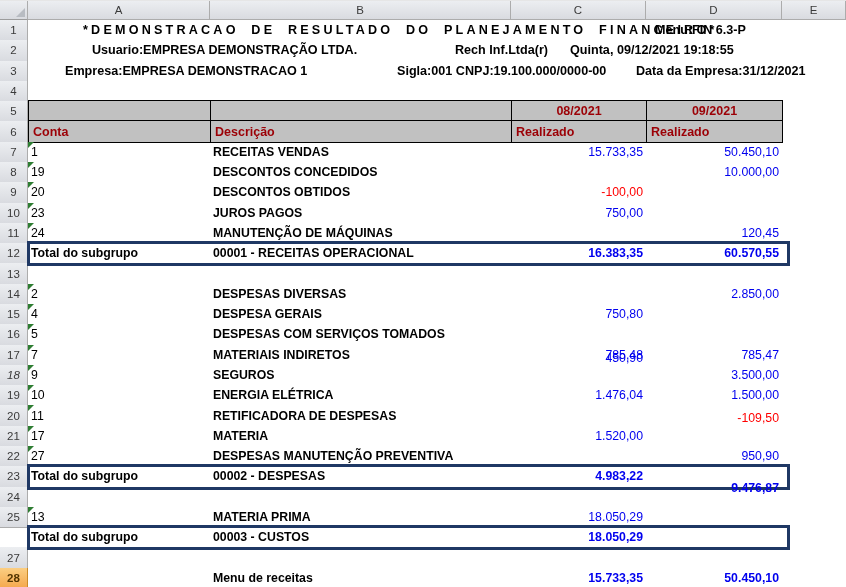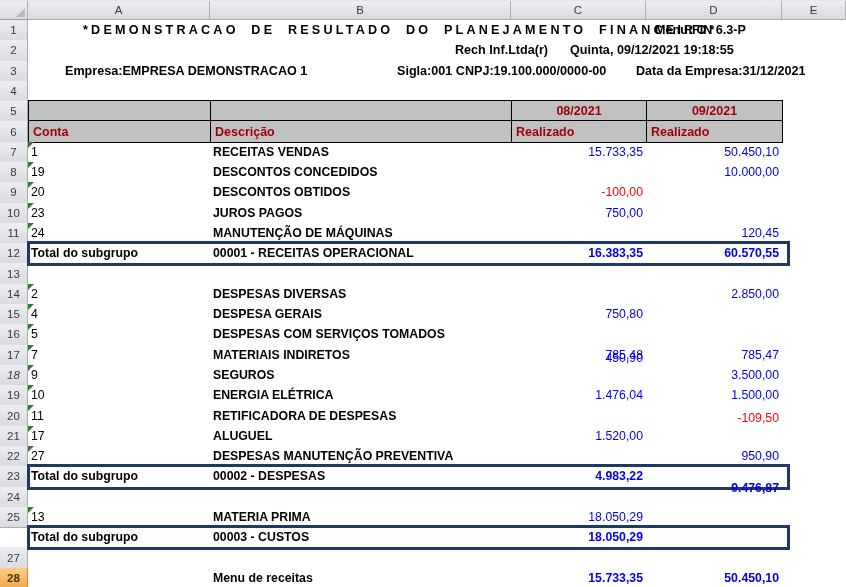--- a/index.html
+++ b/index.html
@@ -171,21 +171,21 @@
       <div class="cell " style="left: 28px; top: 404.429px; width: 182px; height: 20.2857px;">
         <span class="flag"></span>
         <span>11</span>
       </div>
       <div class="cell desc" style="left: 210px; top: 404.429px; width: 301px; height: 20.2857px;">RETIFICADORA DE DESPESAS</div>
       <div class="cell right negnum" style="left: 646px; top: 407px; width: 136px; height: 20.2857px;">-109,50</div>
       <div class="cell " style="left: 28px; top: 424.714px; width: 182px; height: 20.2857px;">
         <span class="flag"></span>
         <span>17</span>
       </div>
-      <div class="cell desc" style="left: 210px; top: 424.714px; width: 301px; height: 20.2857px;">ALUGUEL</div>
+      <div class="cell desc" style="left: 210px; top: 424.714px; width: 301px; height: 20.2857px;">MATERIA</div>
       <div class="cell right num" style="left: 511px; top: 424.714px; width: 135px; height: 20.2857px;">1.520,00</div>
       <div class="cell " style="left: 28px; top: 445px; width: 182px; height: 20.2857px;">
         <span class="flag"></span>
         <span>27</span>
       </div>
       <div class="cell desc" style="left: 210px; top: 445px; width: 301px; height: 20.2857px;">DESPESAS MANUTENÇÃO PREVENTIVA</div>
       <div class="cell right num" style="left: 646px; top: 445px; width: 136px; height: 20.2857px;">950,90</div>
       <div class="cell b" style="left: 28px; top: 465.286px; width: 182px; height: 20.2857px;">Total do subgrupo</div>
       <div class="cell b" style="left: 210px; top: 465.286px; width: 301px; height: 20.2857px;">00002 - DESPESAS</div>
       <div class="cell right num b" style="left: 511px; top: 465.286px; width: 135px; height: 20.2857px;">4.983,22</div>
@@ -202,20 +202,21 @@
       <div class="cell b" style="left: 210px; top: 566.714px; width: 301px; height: 20.2857px;">Menu de receitas</div>
       <div class="cell right num b" style="left: 511px; top: 566.714px; width: 135px; height: 20.2857px;">15.733,35</div>
       <div class="cell right num b" style="left: 646px; top: 566.714px; width: 136px; height: 20.2857px;">50.450,10</div>
     </div>
 
   <div class="hline" id="hl1" style="left: 0px; top: 19px; width: 846px; height: 20.2857px; line-height: 20.2857px;">
     <span class="hspan" id="title-spaced" style="left:83px;">*DEMONSTRACAO DE RESULTADO DO PLANEJAMENTO FINANCEIRO*</span>
     <span class="hspan" id="title-menu" style="left:655px;">Menu:FIN 6.3-P</span>
   </div>
   <div class="hline" id="hl2" style="left: 0px; top: 39.2857px; width: 846px; height: 20.2857px; line-height: 20.2857px;">
+    <span class="hspan" style="left:92px;">Usuario:EMPRESA DEMONSTRAÇÃO LTDA.</span>
     <span class="hspan" style="left:455px;">Rech Inf.Ltda(r)</span>
     <span class="hspan" style="left:570px;">Quinta, 09/12/2021 19:18:55</span>
   </div>
   <div class="hline" id="hl3" style="left: 0px; top: 59.5714px; width: 846px; height: 20.2857px; line-height: 20.2857px;">
     <span class="hspan" style="left:65px;">Empresa:EMPRESA DEMONSTRACAO 1</span>
     <span class="hspan" style="left:397px;">Sigla:001  CNPJ:19.100.000/0000-00</span>
     <span class="hspan" style="left:636px;">Data da Empresa:31/12/2021</span>
   </div>
 
 </div>

